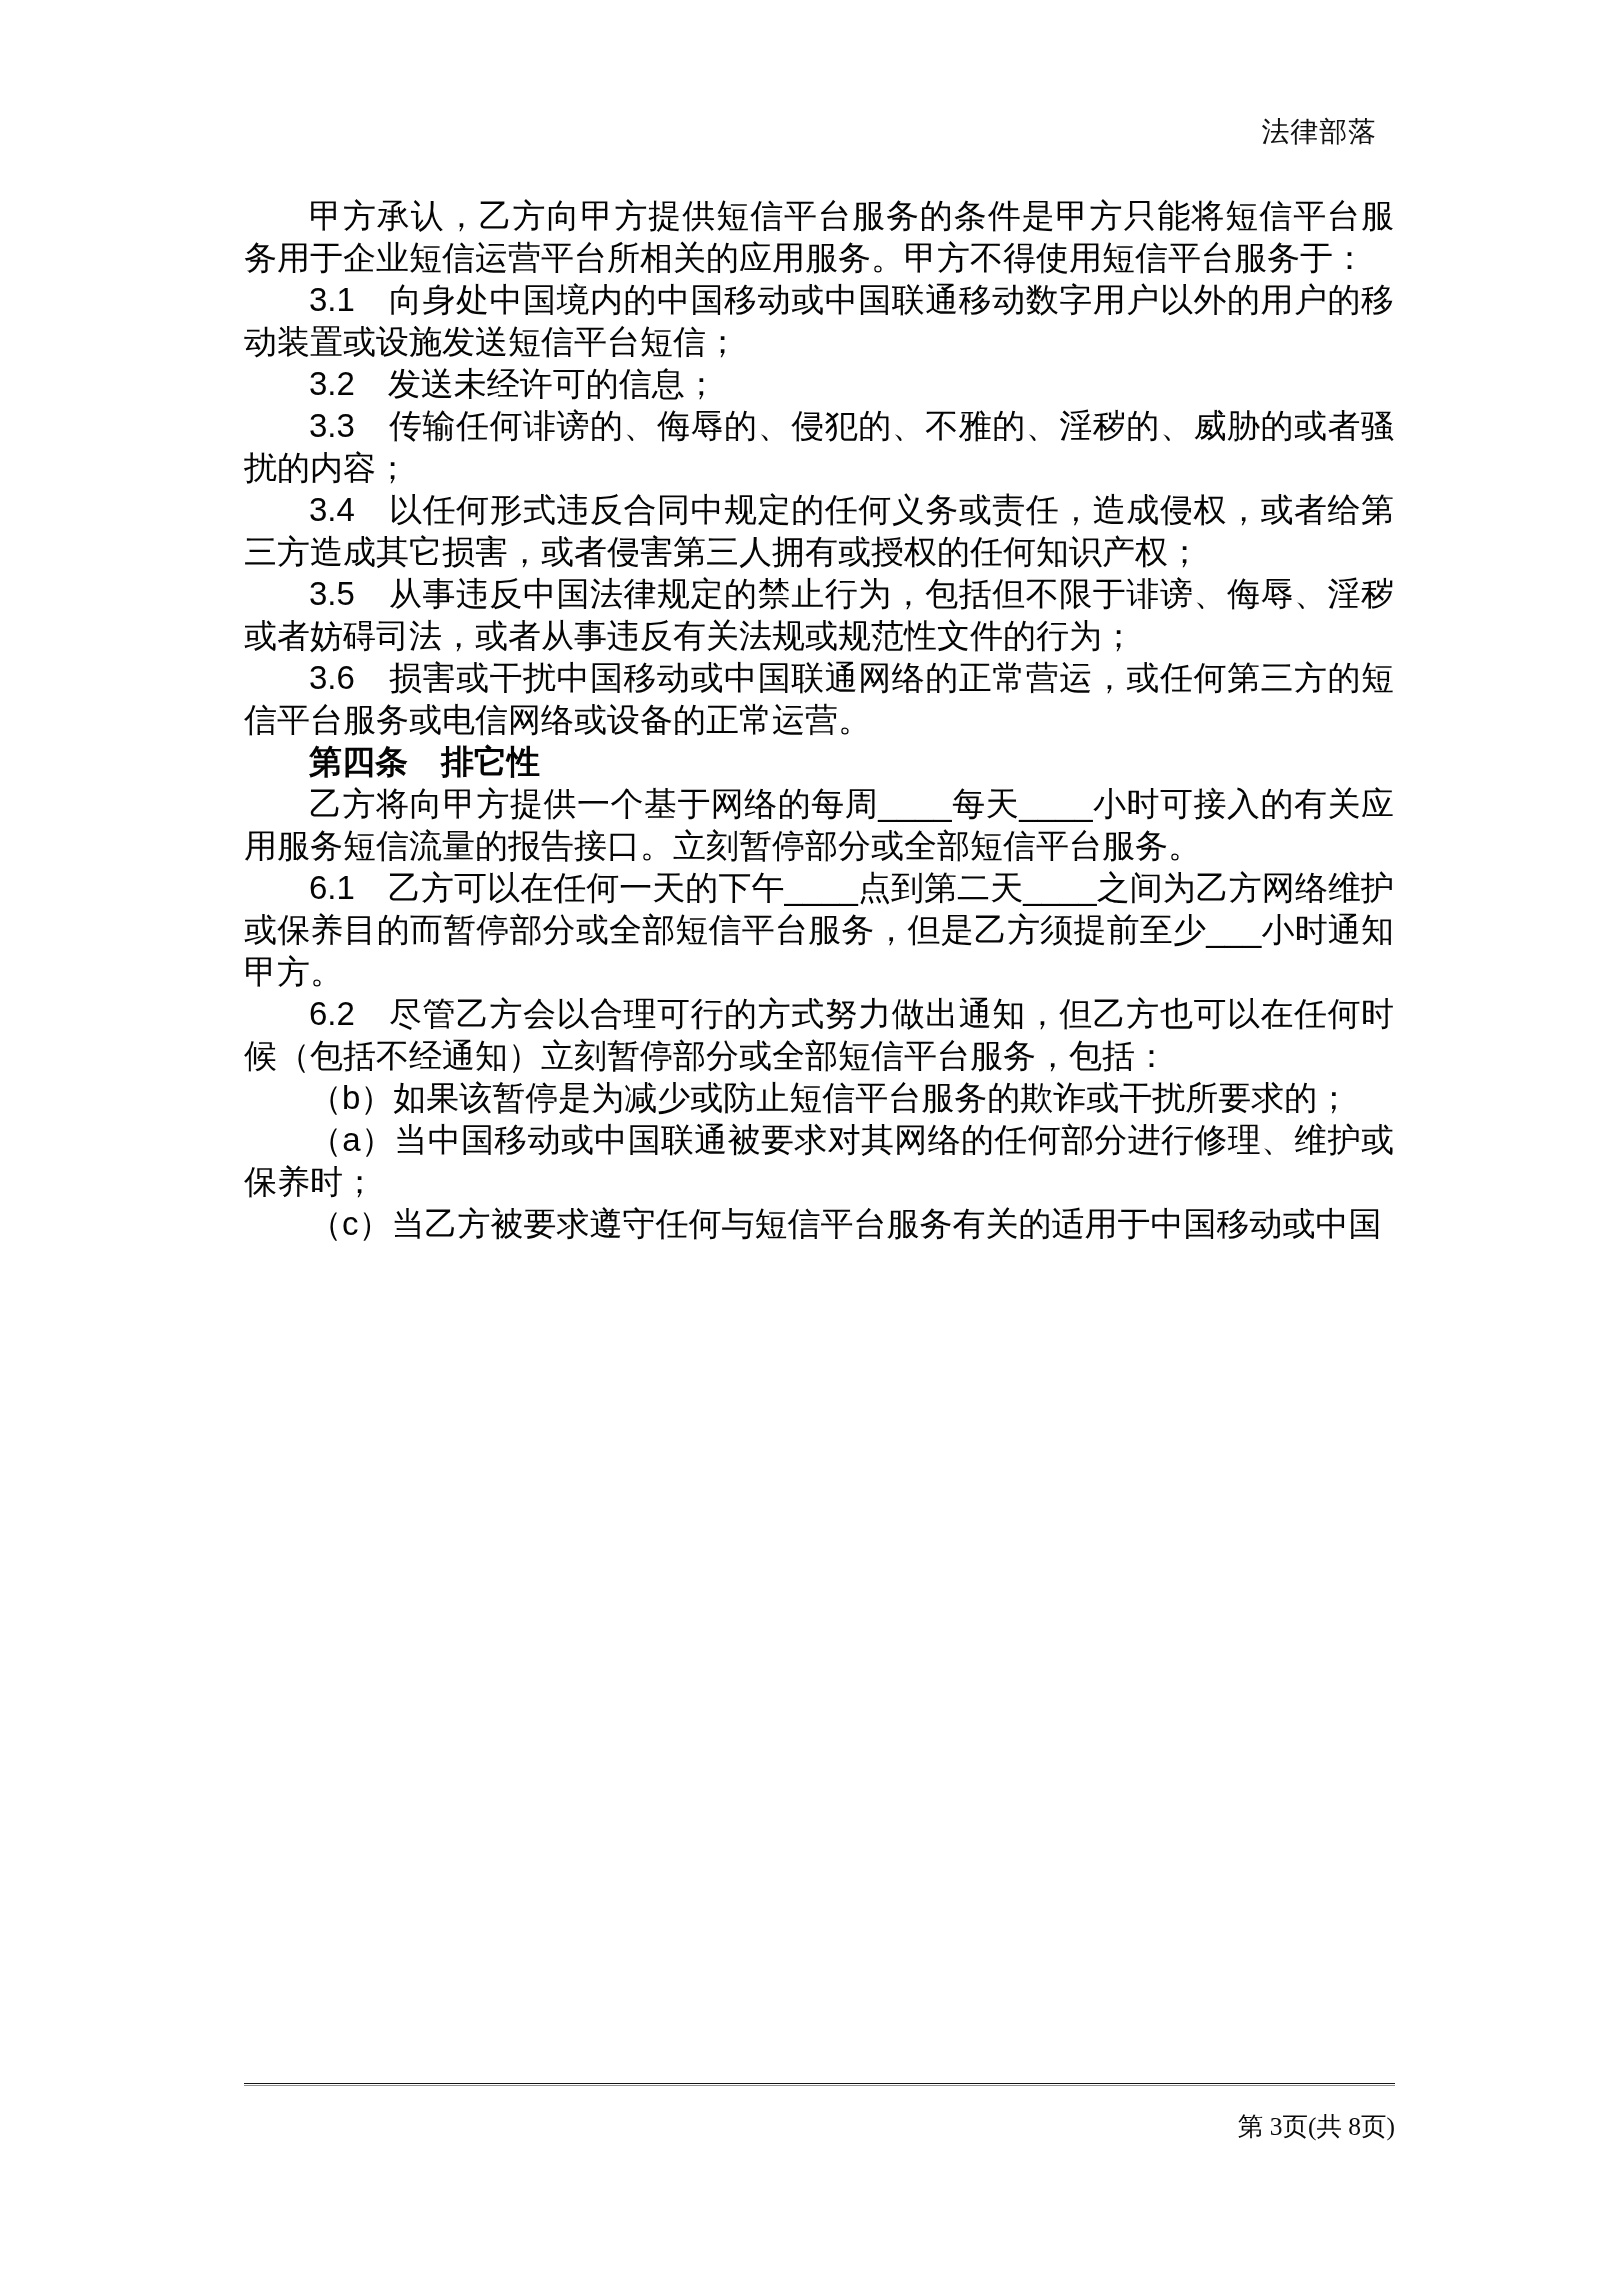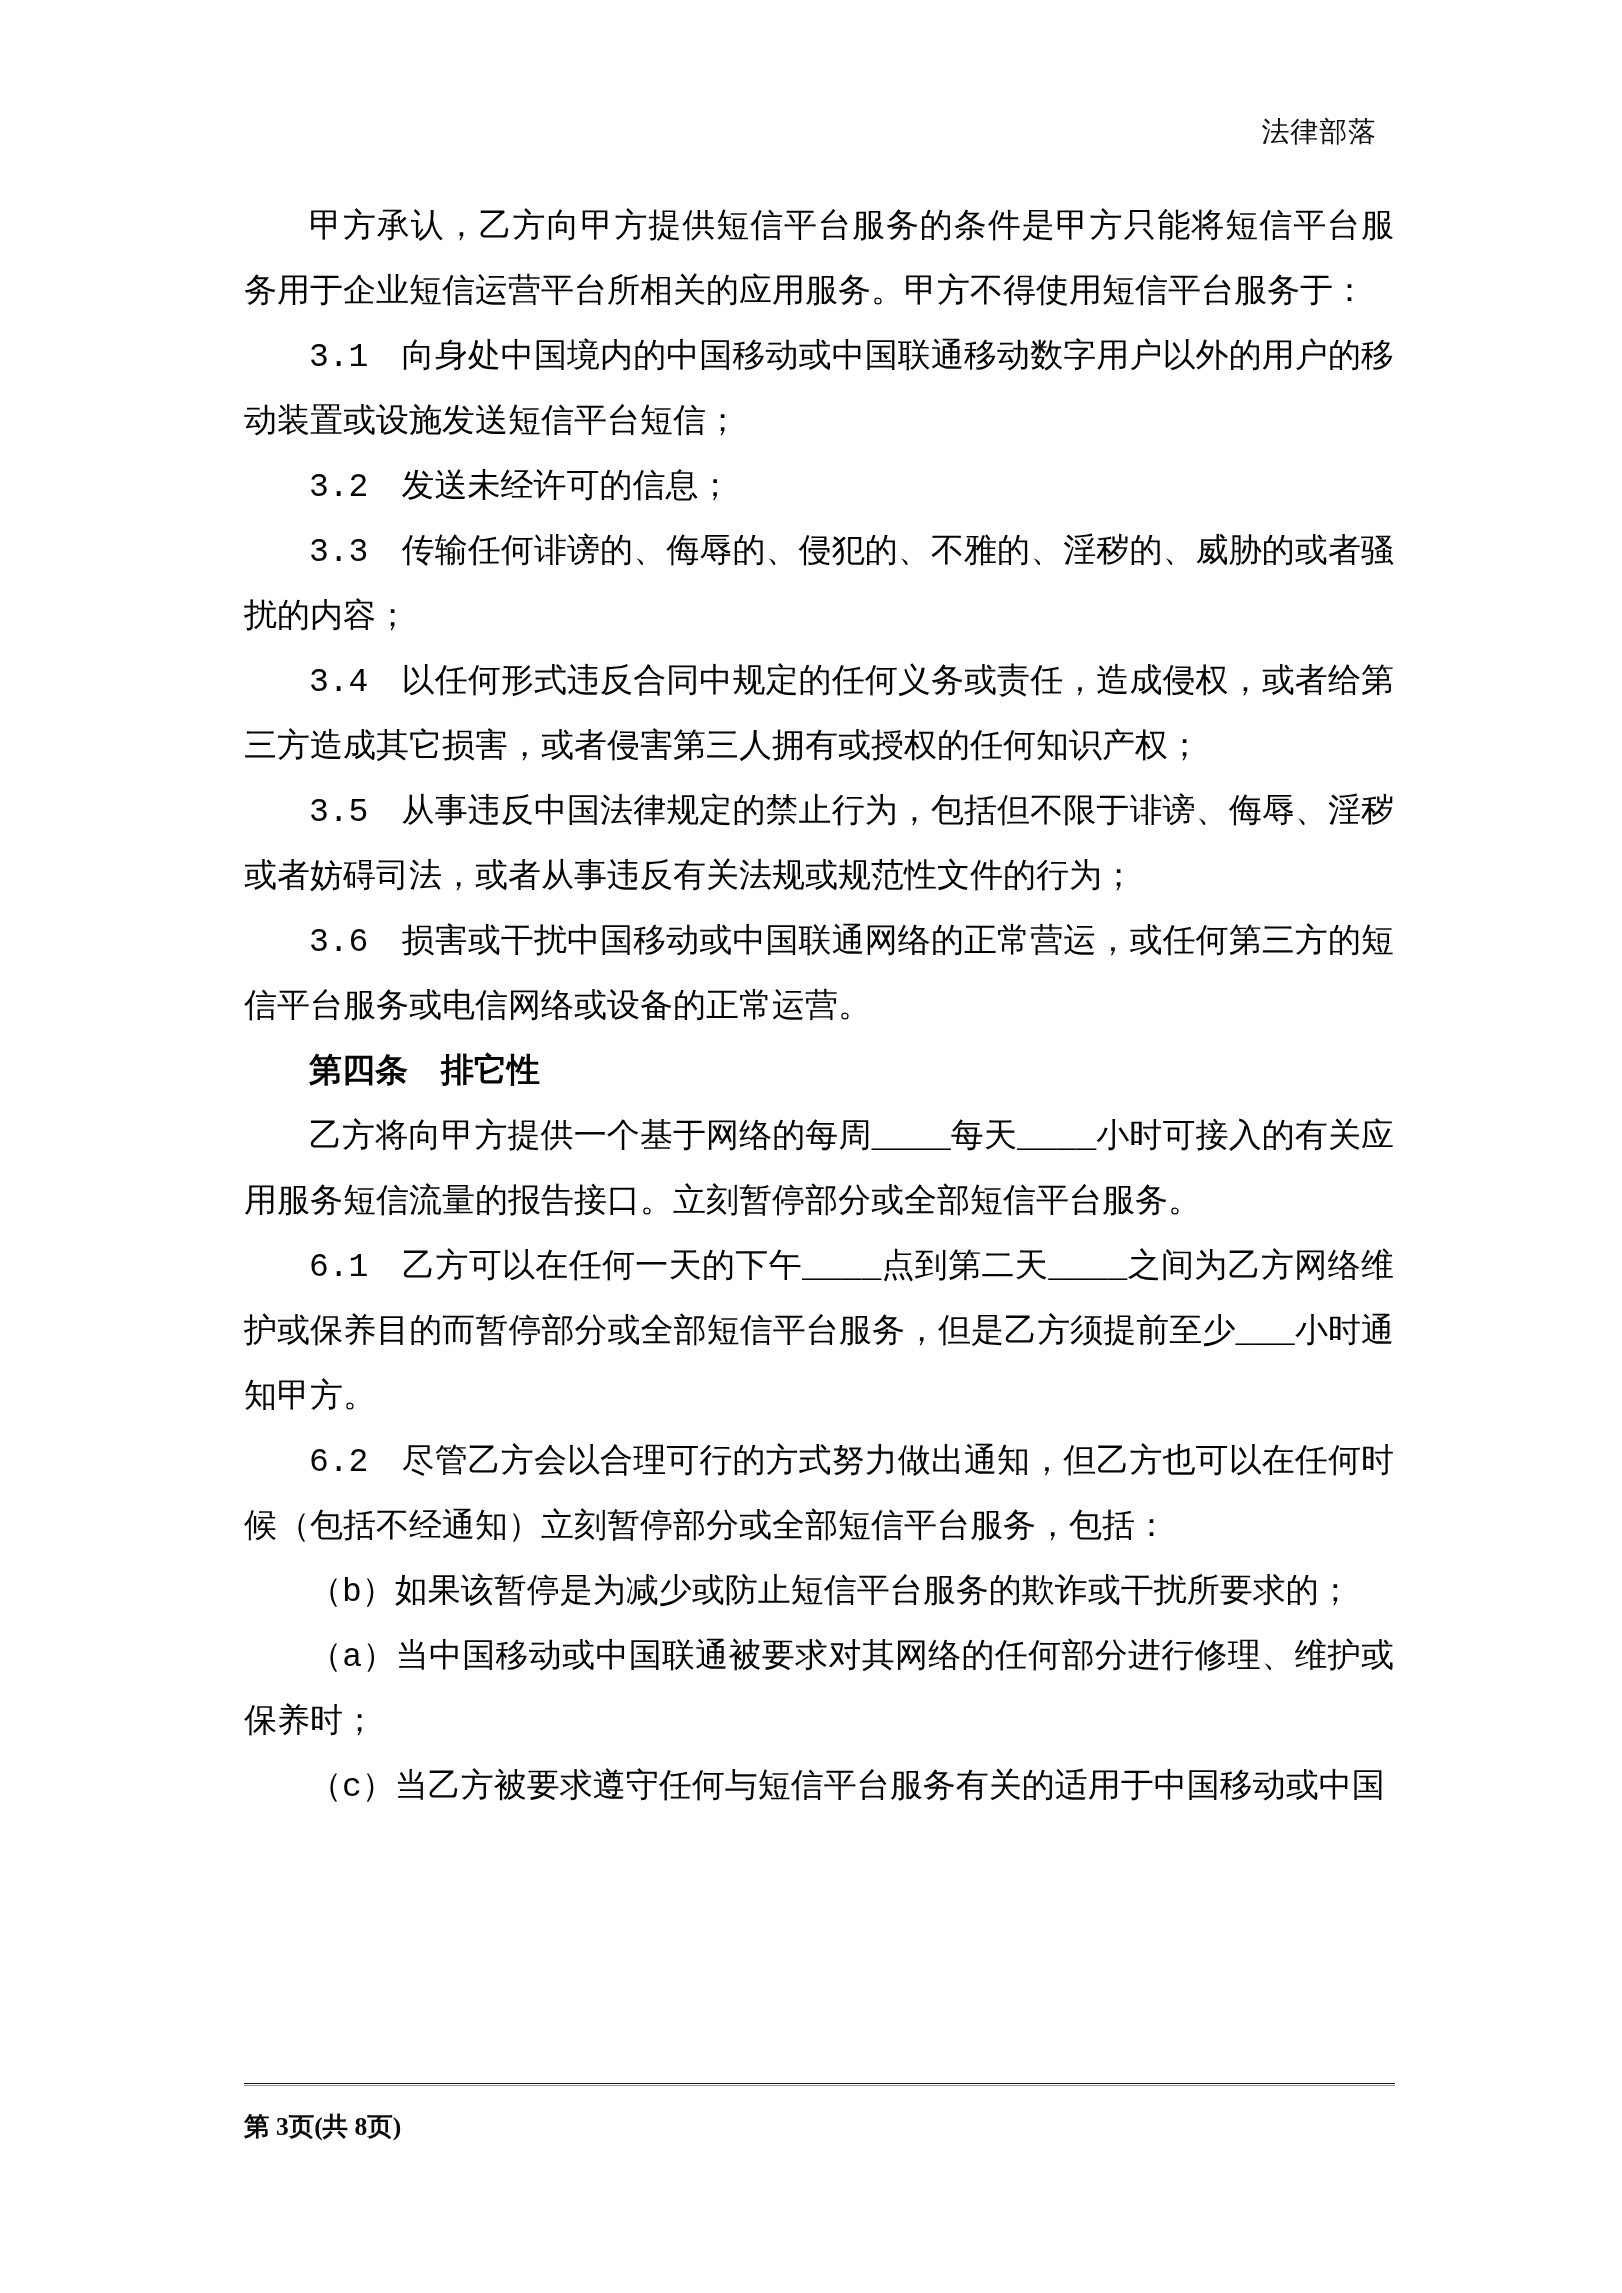--- a/index.html
+++ b/index.html
@@ -24,23 +24,23 @@
     font-family: "Liberation Sans", "DejaVu Sans", sans-serif;
     font-size: 28px;
     letter-spacing: 0.9px;
     color: #111;
   }
   .doc-body {
     position: absolute;
     top: 195px;
     left: 244px;
     width: 1150px;
-    font-family: Liberation Mono, monospace;
+    font-family: Liberation Sans, sans-serif;
     font-size: 33px;
-    line-height: 65px;
+    line-height: 42px;
     text-align: justify;
     color: #050505;
   }
   .doc-body .para {
     margin: 0;
     text-indent: 65px;
   }
   .doc-body .heading {
     margin: 0;
     text-indent: 65px;
@@ -53,25 +53,24 @@
     width: 1151px;
     height: 0.9px;
     border-top: 1.8px solid #151515;
     border-bottom: 0.9px solid #8d8d8d;
   }
   .page-footer {
     position: absolute;
     left: 244px;
     top: 2109px;
     width: 1151px;
-    text-align: left;
+    text-align: right;
     font-family: "Liberation Serif", "DejaVu Serif", serif;
     font-size: 25.5px;
     color: #0a0a0a;
-    font-weight: bold;
   }
 </style>
 </head>
 <body>
 
 <div class="page">
 
   <div class="page-header">法律部落</div>
 
   <div class="doc-body">

